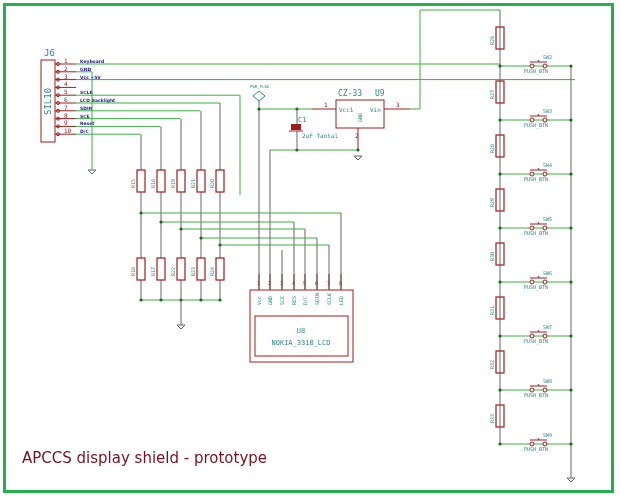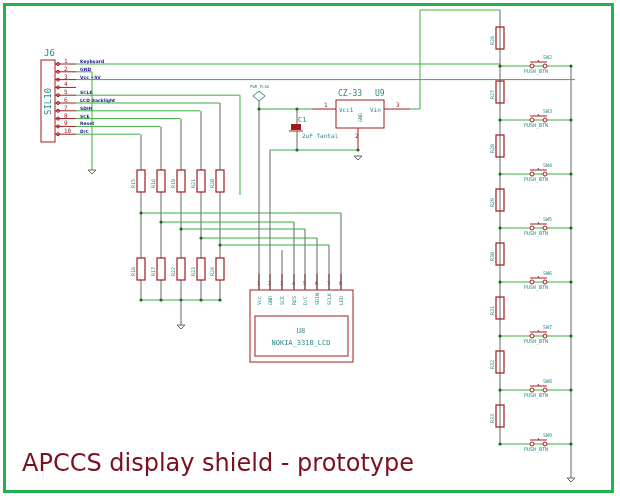--- a/index.html
+++ b/index.html
@@ -2,21 +2,21 @@
 <html><head>
 <meta charset="utf-8">
 <style>
   html,body{margin:0;padding:0;background:#fff;}
   body{width:620px;height:500px;position:relative;overflow:hidden;font-family:"Liberation Sans",sans-serif;}
   #frame{position:absolute;left:3px;top:3px;width:611px;height:490px;border:3px solid #22b14c;box-sizing:border-box;}
   svg{position:absolute;left:0;top:0;}
   .lbl{font-family:"DejaVu Sans Mono",monospace;fill:#2a8a8a;}
   .net{font-family:"DejaVu Sans",sans-serif;fill:#1a1a8a;font-weight:bold;}
   .pin{font-family:"DejaVu Sans Mono",monospace;fill:#8a1a1a;}
-  #caption{position:absolute;left:22px;top:449px;font-size:24px;color:#7a0f1f;font-family:"DejaVu Sans",sans-serif;}
+  #caption{position:absolute;left:22px;top:449px;font-size:15px;color:#7a0f1f;font-family:"DejaVu Sans",sans-serif;}
 </style>
 </head>
 <body>
 
 <div id="frame"></div>
 
 <svg id="sch" width="620" height="500" viewBox="0 0 620 500">
 
   <g>
     <rect x="41" y="60" width="14" height="82" fill="none" stroke="#a01c1c" stroke-width="1"></rect>

